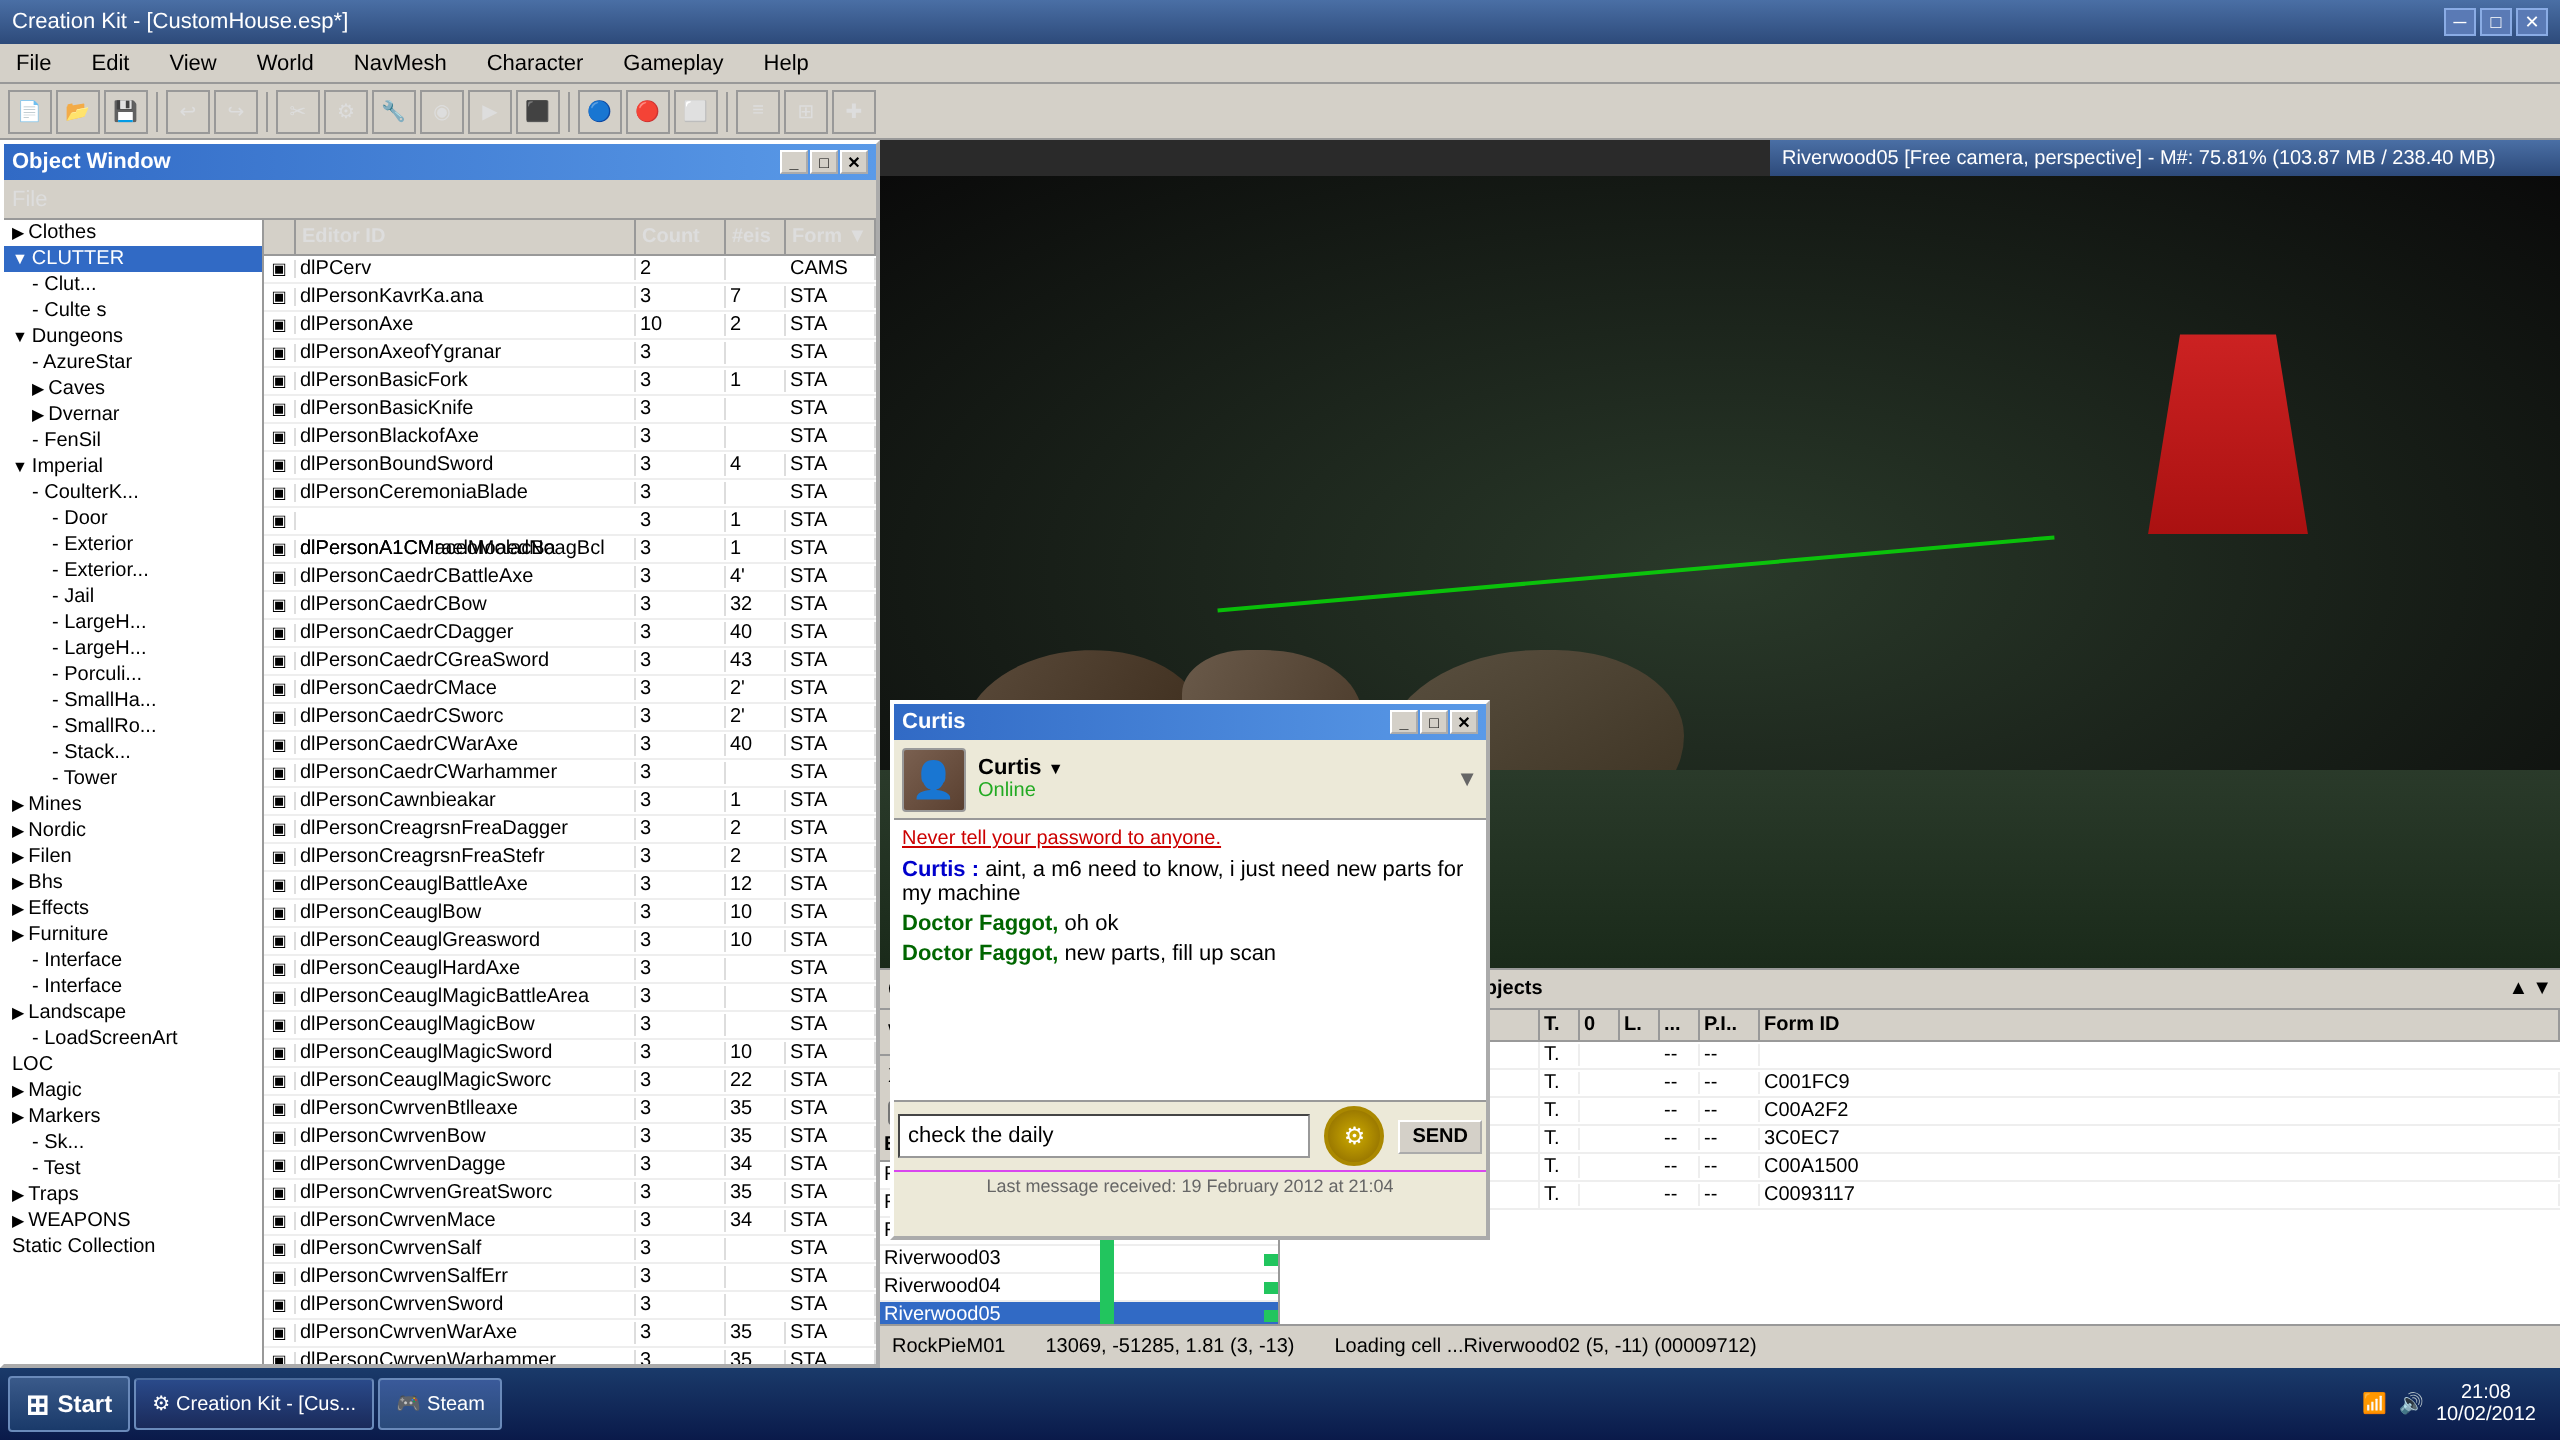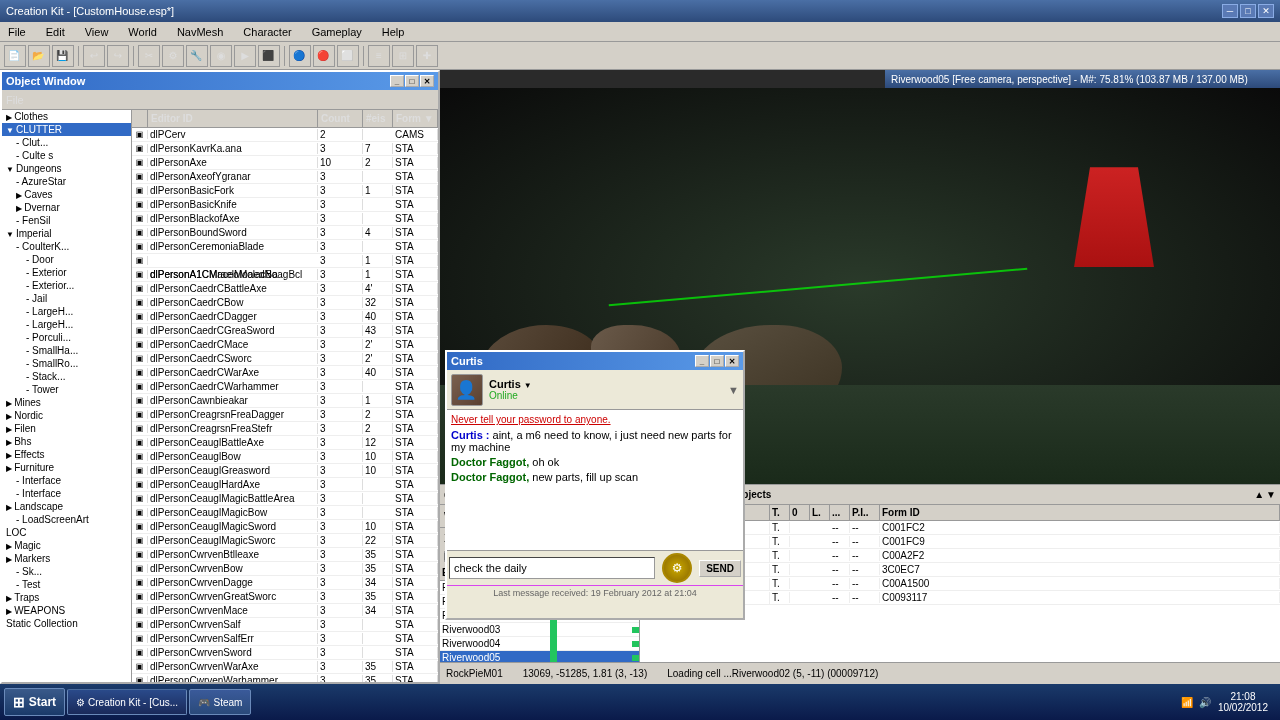--- a/index.html
+++ b/index.html
@@ -1053,21 +1053,21 @@
     <div class="list-cell" style="flex:1;">STA</div>
   </div>
           </div>
       </div>
     </div>
   </div>
 
   <div style="flex:1; display:flex; flex-direction:column; position:relative;">
 
     <div id="viewport-info">
-      <span>Riverwood05 [Free camera, perspective] - M#: 75.81% (103.87 MB / 137.00 MB)</span>
+      <span>Riverwood05 [Free camera, perspective] - M#: 75.81% (103.87 MB / 238.40 MB)</span>
     </div>
 
     <div id="viewport" style="flex:1; margin-top:18px;">
       <div class="scene-bg"></div>
       <div class="rock1"></div>
       <div class="rock2"></div>
       <div class="rock3"></div>
       <div class="red-shape"></div>
       <div class="ground"></div>
       <div class="green-line"></div>
@@ -1154,21 +1154,20 @@
         </div>
         <div id="right-list-body" style="flex:1;overflow-y:auto;background:#fff;">
 
         <div class="rlist-row">
     <div class="rlist-cell" style="width:130px;"><span class="green-dot"></span>TreePineForestC2</div>
     <div class="rlist-cell" style="width:20px;">T.</div>
     <div class="rlist-cell" style="width:20px;"></div>
     <div class="rlist-cell" style="width:20px;"></div>
     <div class="rlist-cell" style="width:20px;">--</div>
     <div class="rlist-cell" style="width:30px;">--</div>
-    <div class="rlist-cell" style="flex:1;">C001FC2</div>
   </div>
             <div class="rlist-row">
     <div class="rlist-cell" style="width:130px;"><span class="green-dot"></span>TreePineForestC2</div>
     <div class="rlist-cell" style="width:20px;">T.</div>
     <div class="rlist-cell" style="width:20px;"></div>
     <div class="rlist-cell" style="width:20px;"></div>
     <div class="rlist-cell" style="width:20px;">--</div>
     <div class="rlist-cell" style="width:30px;">--</div>
     <div class="rlist-cell" style="flex:1;">C001FC9</div>
   </div>

